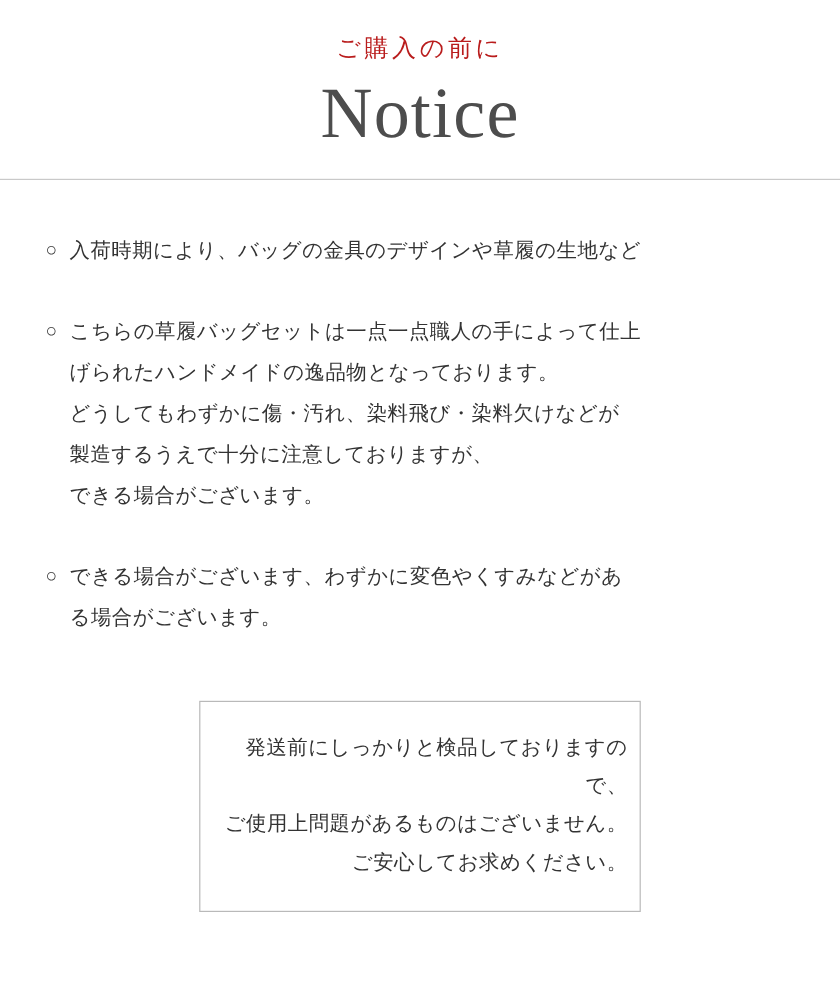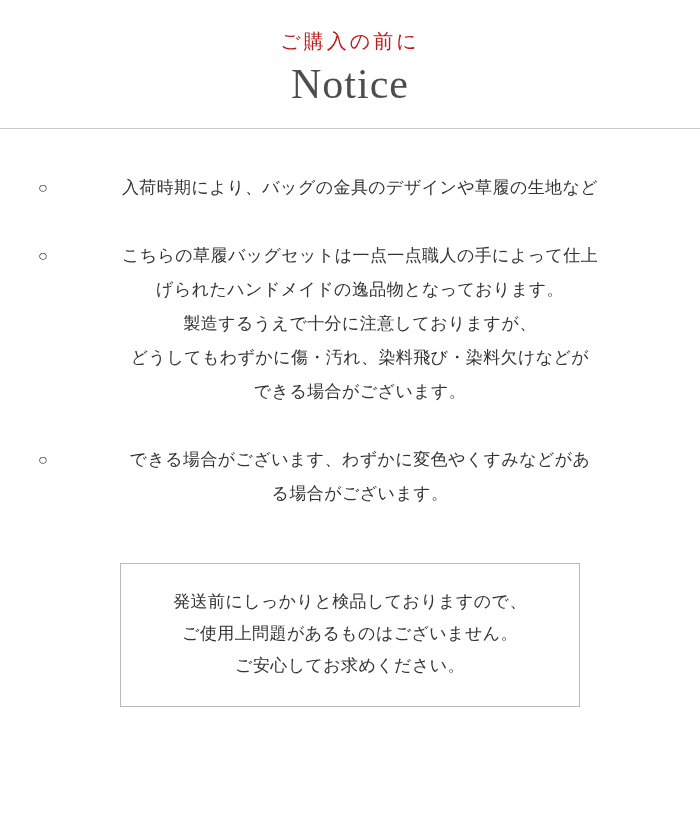--- a/index.html
+++ b/index.html
@@ -29,21 +29,21 @@
   }
   .kicker {
     font-family: "Liberation Serif", serif;
     font-size: 20px;
     letter-spacing: 3px;
     color: #b91c1c;
     line-height: 1.5;
   }
   .title {
     font-family: "Liberation Serif", serif;
-    font-size: 42px;
+    font-size: 60px;
     font-weight: 400;
     letter-spacing: 1px;
     color: #4d4d4d;
     line-height: 1.15;
     margin-top: 4px;
   }
   .rule {
     margin-top: 20px;
     border-top: 1px solid #c9c9c9;
     width: 100%;
@@ -65,45 +65,44 @@
   .bullet {
     flex: 0 0 auto;
     width: 20px;
     font-size: 16px;
     line-height: 34px;
     color: #3a3a3a;
     text-align: left;
   }
   .note-lines {
     flex: 1 1 auto;
-    text-align: center;
   }
   .note-line {
     font-size: 17px;
     line-height: 34px;
     letter-spacing: 0.4px;
     color: #333333;
     white-space: pre;
   }
   .note-line.indent {
     padding-left: 7px;
   }
 
   
   .footer-box-wrap {
     margin-top: 52px;
     display: flex;
     justify-content: center;
   }
   .footer-box {
     border: 1px solid #b9b9b9;
-    width: 460px;
+    width: 368px;
     box-sizing: border-box;
     padding: 22px 10px 24px;
-    text-align: center;
+    text-align: right;
   }
   .footer-line {
     font-size: 17px;
     line-height: 32px;
     letter-spacing: 0.4px;
     color: #333333;
   }
 </style>
 </head>
 <body>
@@ -124,22 +123,22 @@
       <div class="note-lines">
         <div class="note-line">入荷時期により、バッグの金具のデザインや草履の生地など</div>
       </div>
     </div>
 
     <div class="note-item">
       <div class="bullet">○</div>
       <div class="note-lines">
         <div class="note-line">こちらの草履バッグセットは一点一点職人の手によって仕上</div>
         <div class="note-line">げられたハンドメイドの逸品物となっております。</div>
+        <div class="note-line">どうしてもわずかに傷・汚れ、染料飛び・染料欠けなどが</div>
         <div class="note-line">製造するうえで十分に注意しておりますが、</div>
-        <div class="note-line">どうしてもわずかに傷・汚れ、染料飛び・染料欠けなどが</div>
         <div class="note-line">できる場合がございます。</div>
       </div>
     </div>
 
     <div class="note-item">
       <div class="bullet">○</div>
       <div class="note-lines">
         <div class="note-line">できる場合がございます、わずかに変色やくすみなどがあ</div>
         <div class="note-line">る場合がございます。</div>
       </div>

